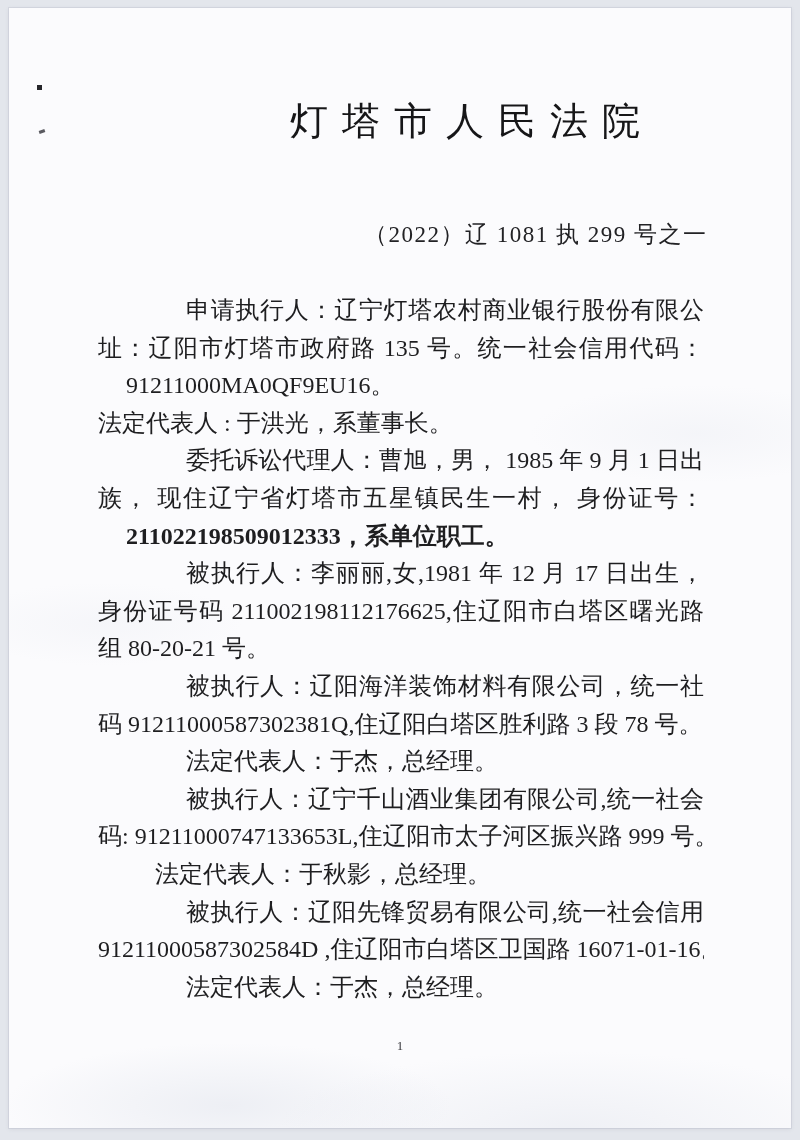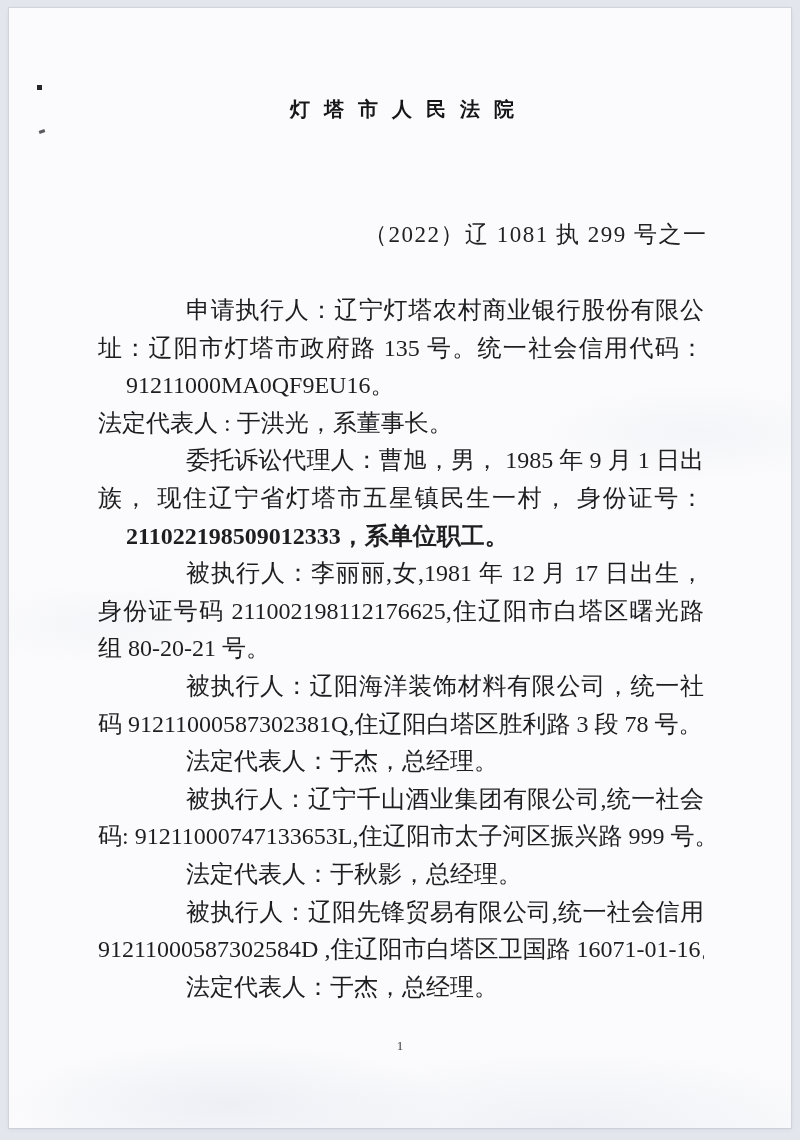--- a/index.html
+++ b/index.html
@@ -23,22 +23,22 @@
     box-shadow:0 0 0 1px rgba(185,190,202,.35), 0 1px 4px rgba(120,128,145,.18);
     background-image:
       radial-gradient(ellipse 320px 90px at 28% 98%, rgba(205,211,224,.30), transparent 70%),
       radial-gradient(ellipse 420px 110px at 72% 100%, rgba(205,211,224,.26), transparent 70%),
       radial-gradient(ellipse 240px 70px at 88% 38%, rgba(213,218,229,.18), transparent 70%),
       radial-gradient(ellipse 200px 60px at 12% 55%, rgba(213,218,229,.15), transparent 70%);
   }
   .title-line{
     position:absolute;
     white-space:nowrap;
-    font-size:20px;
-    font-weight:700;
+    font-size:38px;
+    font-weight:400;
     color:#161618;
   }
   .title-court{ left:281px; top:88px; letter-spacing:14px; }
   .title-doctype{ left:307px; top:131px; letter-spacing:16px; }
   .case-number{
     position:absolute;
     left:355px; top:211px;
     font-size:23px;
     letter-spacing:1.5px;
     white-space:nowrap;
@@ -98,21 +98,21 @@
       <div class="line fill">族， 现住辽宁省灯塔市五星镇民生一村， 身份证号：</div>
       <div class="line nf" style="margin-left: 28px; width: calc(100% - 28px); font-weight: bold;">211022198509012333，系单位职工。</div>
       <div class="line fill" style="margin-left: 88px; width: calc(100% - 88px);">被执行人：李丽丽,女,1981 年 12 月 17 日出生， 汉族，</div>
       <div class="line fill">身份证号码 211002198112176625,住辽阳市白塔区曙光路 22</div>
       <div class="line nf">组 80-20-21 号。</div>
       <div class="line fill" style="margin-left: 88px; width: calc(100% - 88px);">被执行人：辽阳海洋装饰材料有限公司，统一社会信用代</div>
       <div class="line nf">码 91211000587302381Q,住辽阳白塔区胜利路 3 段 78 号。</div>
       <div class="line nf" style="margin-left: 88px; width: calc(100% - 88px);">法定代表人：于杰，总经理。</div>
       <div class="line fill" style="margin-left: 88px; width: calc(100% - 88px);">被执行人：辽宁千山酒业集团有限公司,统一社会信用代</div>
       <div class="line nf">码: 91211000747133653L,住辽阳市太子河区振兴路 999 号。</div>
-      <div class="line nf" style="margin-left: 88px; width: calc(100% - 88px); font-family: Liberation Serif, serif;">法定代表人：于秋影，总经理。</div>
+      <div class="line nf" style="margin-left: 57px; width: calc(100% - 88px); font-family: Liberation Serif, serif;">法定代表人：于秋影，总经理。</div>
       <div class="line fill" style="margin-left: 88px; width: calc(100% - 88px);">被执行人：辽阳先锋贸易有限公司,统一社会信用代码：</div>
       <div class="line nf">91211000587302584D ,住辽阳市白塔区卫国路 16071-01-16。</div>
       <div class="line nf" style="margin-left: 88px; width: calc(100% - 88px);">法定代表人：于杰，总经理。</div>
     </div>
 
   <div class="page-number">1</div>
 
 </div>
 
 </body></html>

